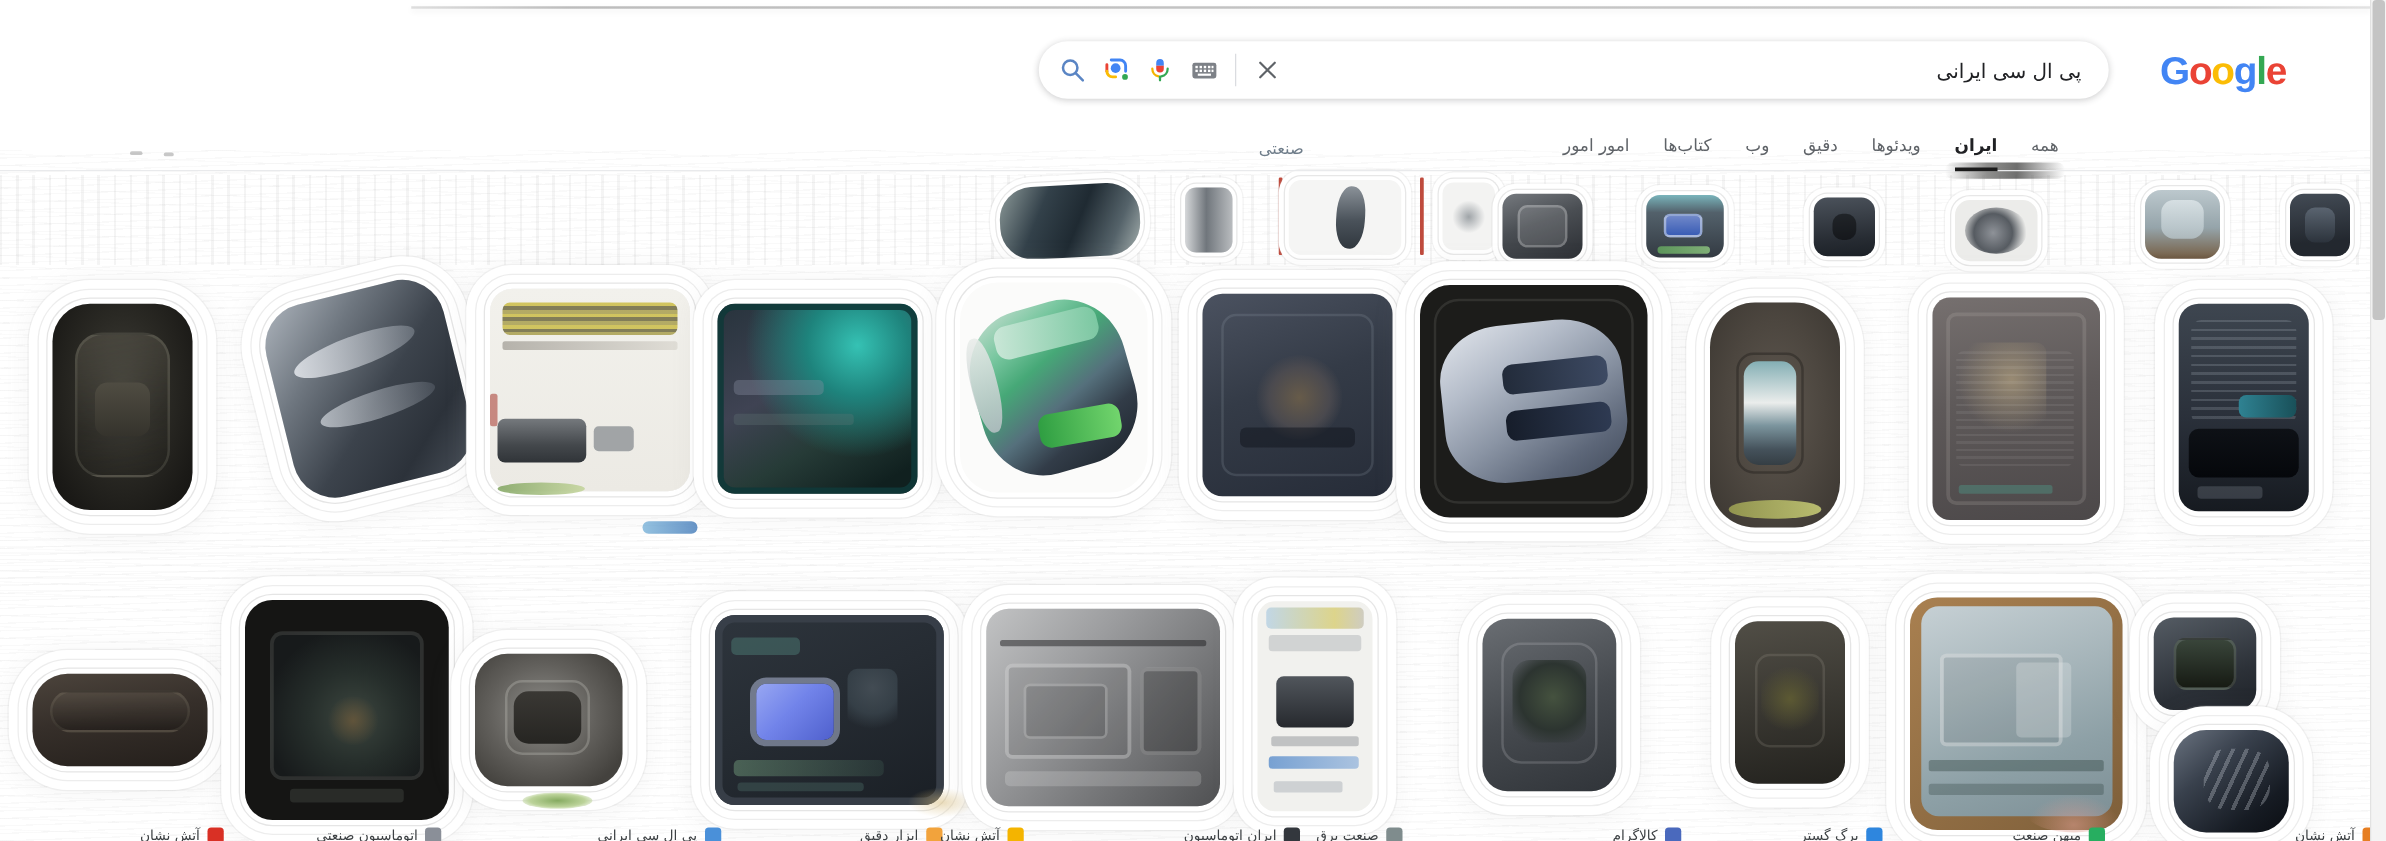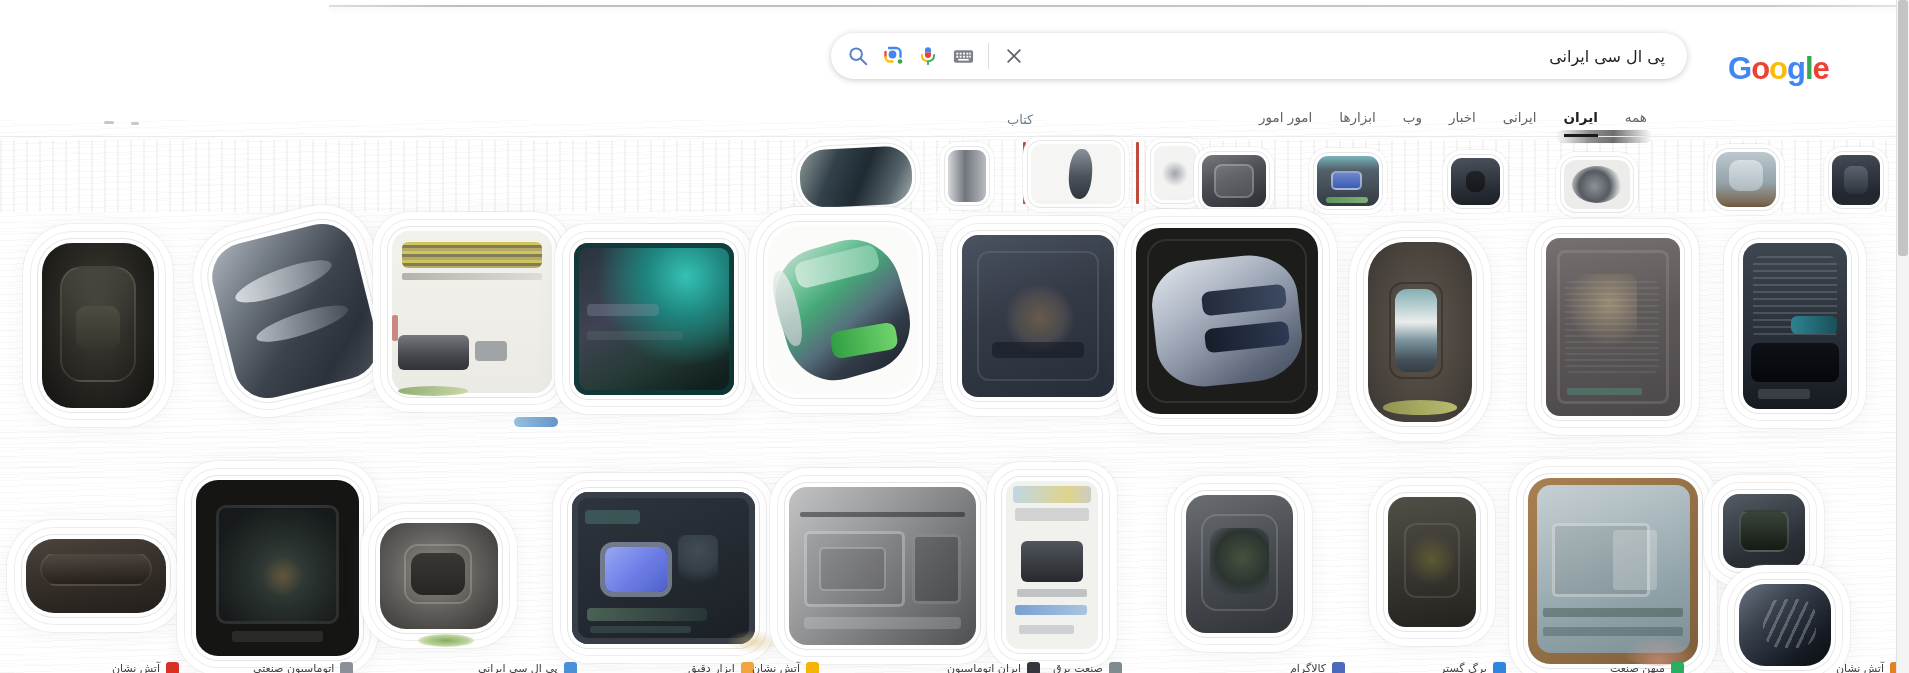--- a/index.html
+++ b/index.html
@@ -32,21 +32,21 @@
       background:linear-gradient(90deg,rgba(160,160,160,.35),#bdbdbd 8%,#cacaca 92%,rgba(160,160,160,.3));
       box-shadow:0 2px 5px rgba(0,0,0,.08);}
   .searchbar{position:absolute;left:831px;top:33px;width:856px;height:46px;border-radius:23px;
       background:#fff;box-shadow:0 1px 6px rgba(32,33,36,.24);display:flex;align-items:center;
       padding:0 0 0 14px;box-sizing:border-box;gap:9px;z-index:5;}
   .sb-ic{width:26px;height:26px;display:flex;align-items:center;justify-content:center;cursor:pointer;flex:0 0 auto;}
   .sb-div{width:1px;height:26px;background:#dadce0;margin:0 3px;flex:0 0 auto;}
   .query{flex:1;border:none;outline:none;background:transparent;font-size:16px;color:#202124;
       text-align:right;padding:0 22px 0 8px;font-family:"DejaVu Sans",sans-serif;}
   .logo{position:absolute;left:1728px;top:41px;font-family:"Liberation Sans",sans-serif;
-      font-size:31px;font-weight:700;letter-spacing:-1px;cursor:pointer;z-index:5;line-height:1;margin-top:12px;}
+      font-size:31px;font-weight:700;letter-spacing:-1px;cursor:pointer;z-index:5;line-height:1;}
 
   
   .tabs-border{position:absolute;left:0;right:12px;top:136px;height:1px;background:#e9eaec;}
   .tabs{position:absolute;top:109px;right:262px;display:flex;direction:rtl;gap:27px;z-index:5;}
   .tab{color:#5f6368;font-size:13.5px;padding-bottom:9px;cursor:pointer;}
   .tab.active{color:#202124;font-weight:700;border-bottom:3px solid #1b1b1b;}
   .tools{position:absolute;top:112px;left:1007px;font-size:13px;color:#6f7d8a;cursor:pointer;z-index:5;}
   .speck{position:absolute;background:#9a9a9a;opacity:.55;border-radius:2px;}
 
   
@@ -307,27 +307,27 @@
     </span>
     <input class="query" dir="rtl" value="پی ال سی ایرانی" style="">
   </div>
 
   <div class="logo" id="logo"><span style="color: rgb(66, 133, 244);">G</span><span style="color: rgb(234, 67, 53);">o</span><span style="color: rgb(251, 188, 5);">o</span><span style="color: rgb(66, 133, 244);">g</span><span style="color: rgb(52, 168, 83);">l</span><span style="color: rgb(234, 67, 53);">e</span></div>
 
   <div class="tabs-border"></div>
   <div class="tabs" id="tabs">
       <div class="tab">همه</div>
       <div class="tab active">ایران</div>
-      <div class="tab">ایرانی</div>
-      <div class="tab">اخبار</div>
+      <div class="tab">ویدئوها</div>
+      <div class="tab">دقیق</div>
       <div class="tab">وب</div>
-      <div class="tab">ابزار‌ها</div>
+      <div class="tab">کتاب‌ها</div>
       <div class="tab">امور امور</div>
     </div>
-  <span class="tools">کتاب</span>
+  <span class="tools">صنعتی</span>
   <div class="speck" style="left:104px;top:121px;width:10px;height:3px;"></div>
   <div class="speck" style="left:131px;top:122px;width:8px;height:3px;"></div>
 
   <div class="scrollbar">
     <div class="thumb"></div>
   </div>
 
 </div>
 
 </body></html>

